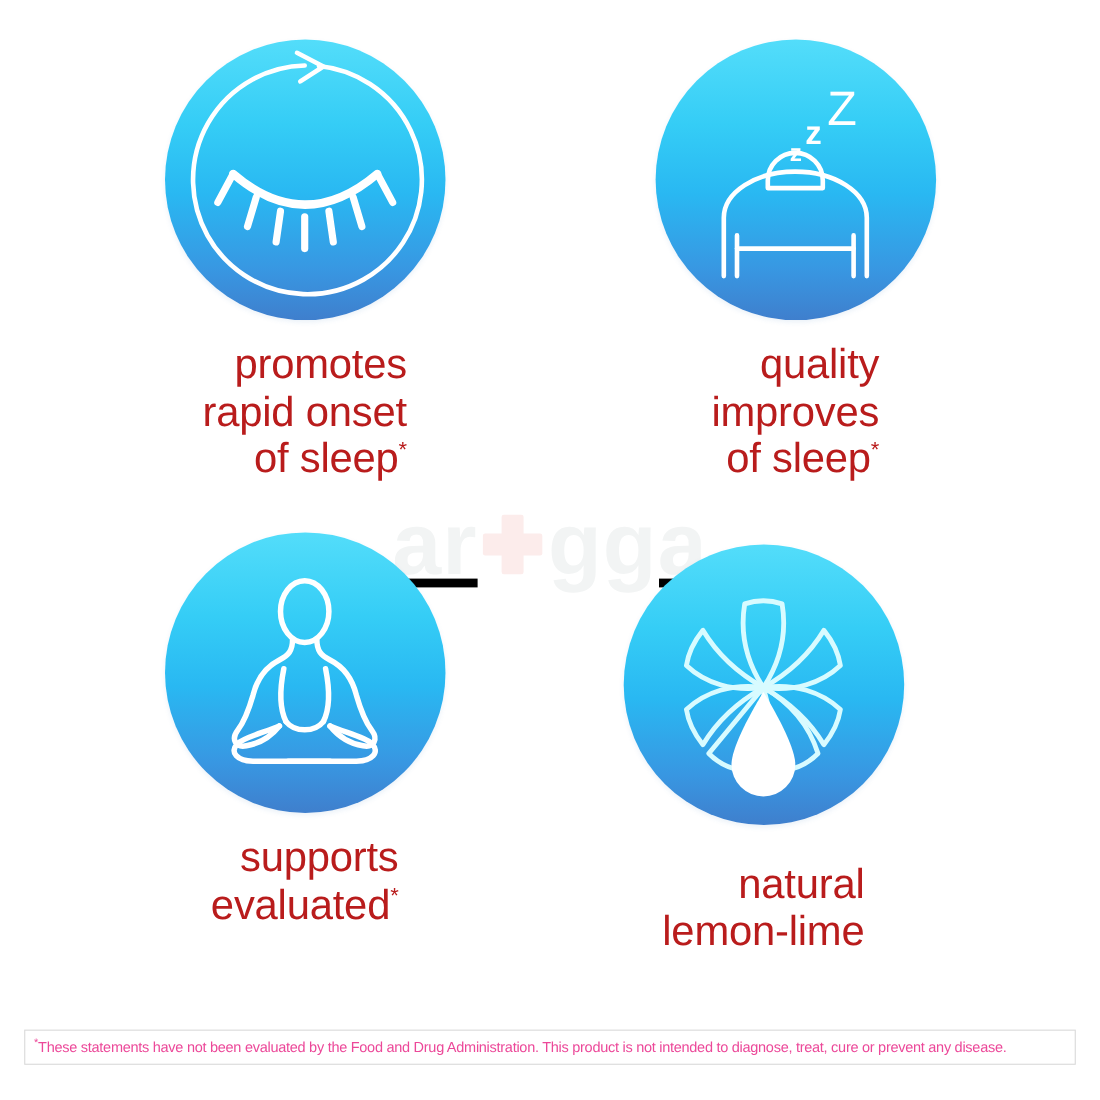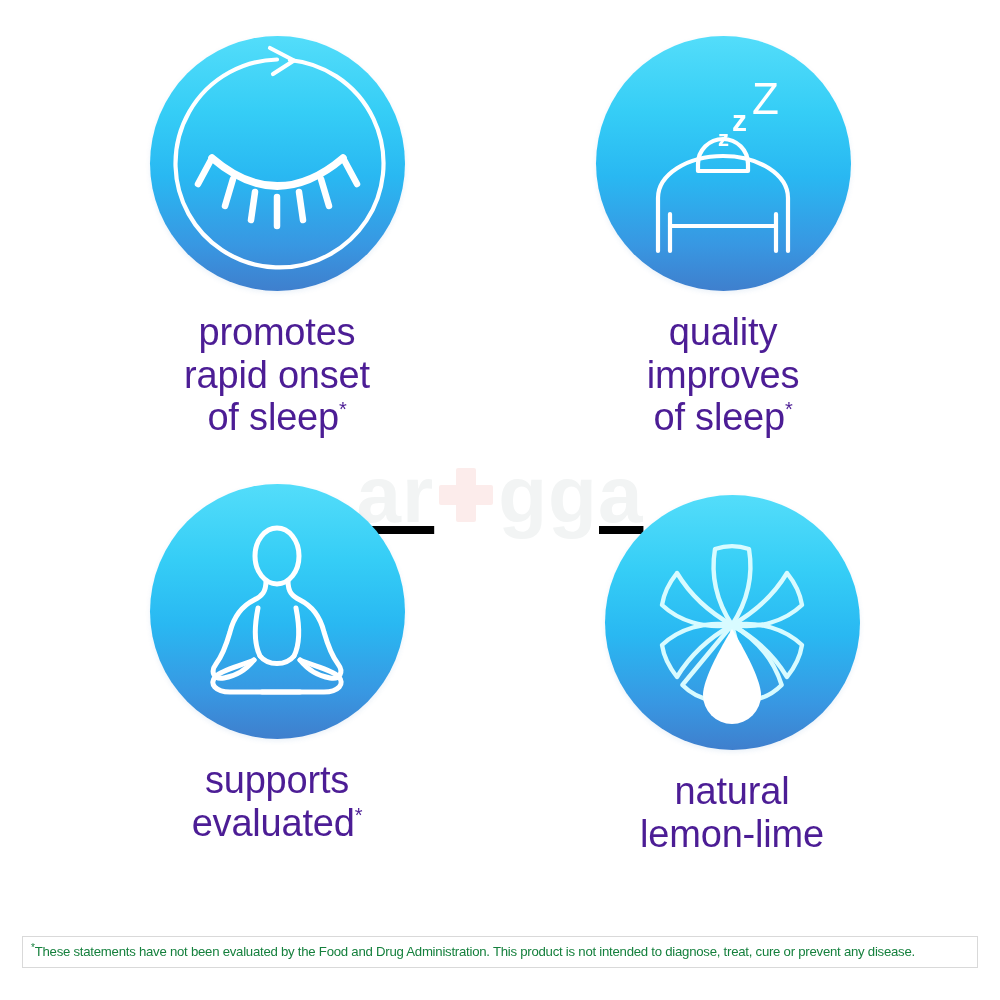--- a/index.html
+++ b/index.html
@@ -75,36 +75,36 @@
   .cell {
     position: absolute;
     width: 460px;
     display: flex;
     flex-direction: column;
     align-items: center;
   }
   .cell-0 { left: 47px;  top: 36px; }
   .cell-1 { left: 493px; top: 36px; }
   .cell-2 { left: 47px;  top: 484px; }
-  .cell-3 { left: 502px; top: 495px; }
+  .cell-3 { left: 464px; top: 495px; gap: 13px; }
 
   .badge {
     width: 255px;
     height: 255px;
     border-radius: 50%;
     background: linear-gradient(180deg, #53ddfa 0%, #35cdf6 30%, #29b8f2 55%, #3897e2 82%, #3f7fcd 100%);
     position: relative;
     box-shadow: 0 2px 5px rgba(80,140,200,0.12);
   }
   .badge svg { display: block; width: 100%; height: 100%; }
 
   .caption {
     margin-top: 20px;
-    text-align: center;
-    color: #4c1d95;
+    text-align: right;
+    color: #b91c1c;
     font-size: 38px;
     line-height: 1.12;
     font-weight: 400;
     letter-spacing: -0.2px;
     white-space: nowrap;
   }
   .caption .line { display: block; }
   .caption .ast {
     font-size: 20px;
     vertical-align: super;
@@ -121,21 +121,21 @@
     box-sizing: border-box;
     border: 1px solid #d9d9d9;
     background: #ffffff;
     display: flex;
     align-items: center;
     padding: 0 8px;
     z-index: 3;
   }
   .disclaimer-text {
     font-size: 13.2px;
-    color: #15803d;
+    color: #ec4899;
     line-height: 1;
     letter-spacing: -0.25px;
     white-space: nowrap;
     font-family: "Liberation Sans", sans-serif;
   }
   .disclaimer-text .ast { vertical-align: super; font-size: 10px; line-height: 0; }
 </style>
 </head>
 <body>
 

